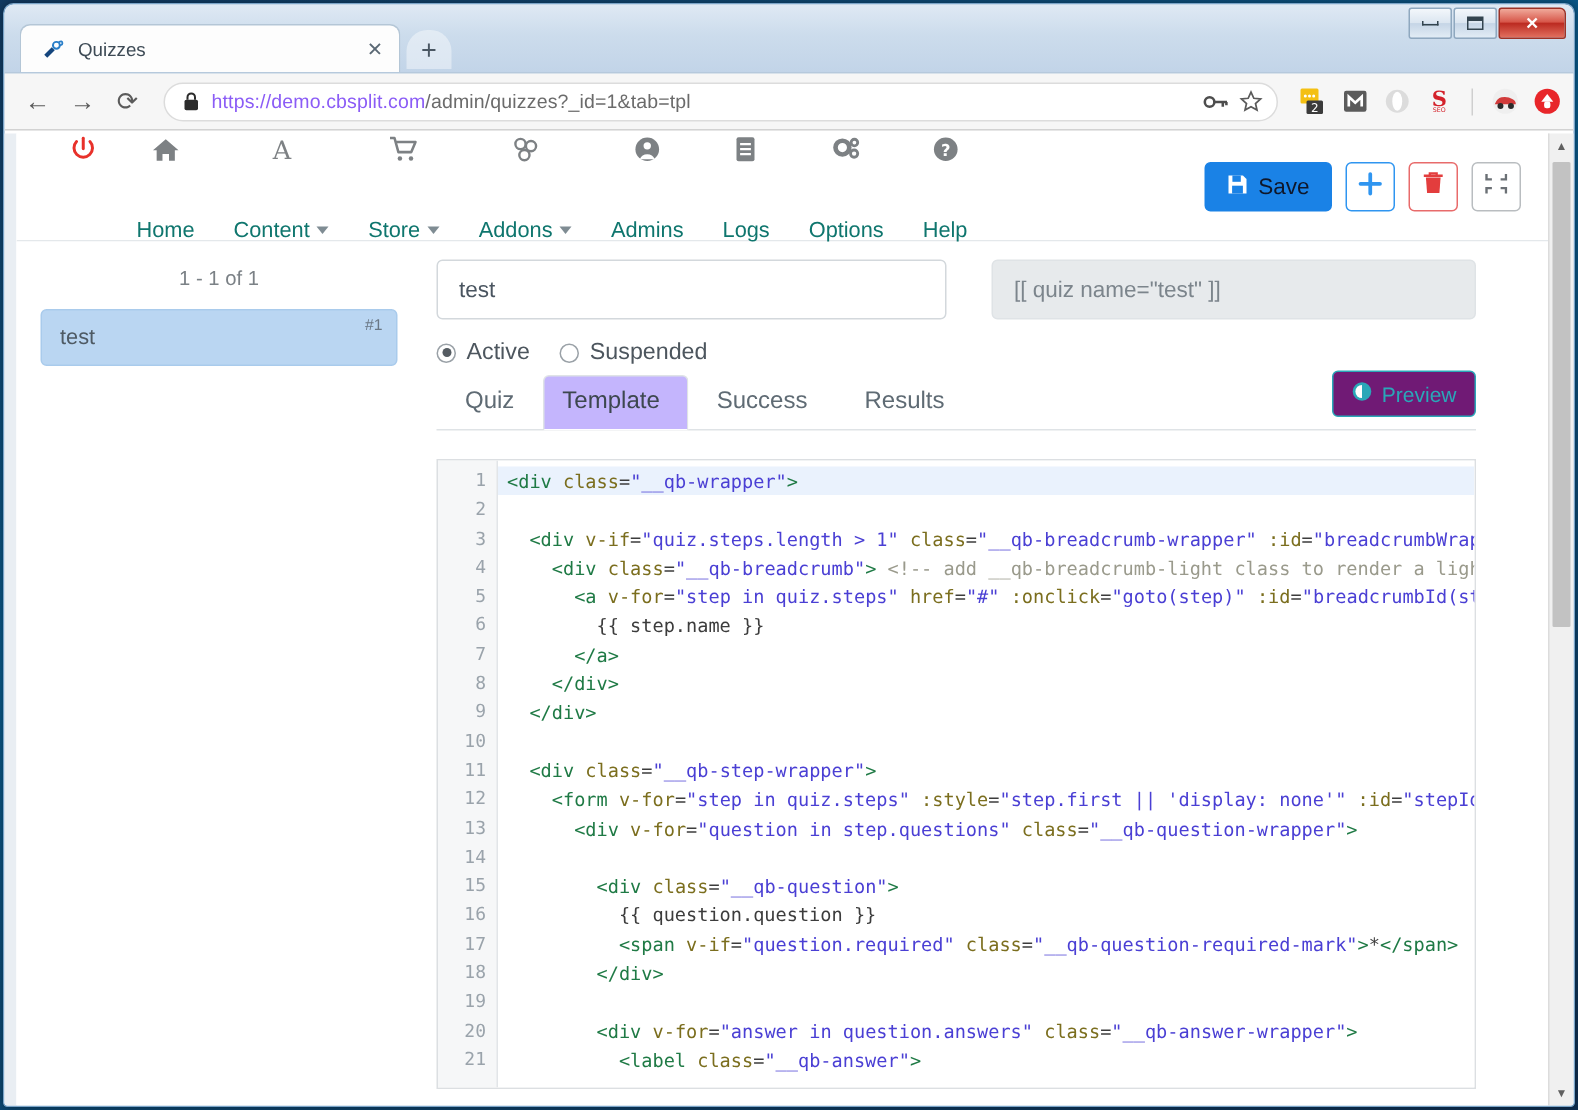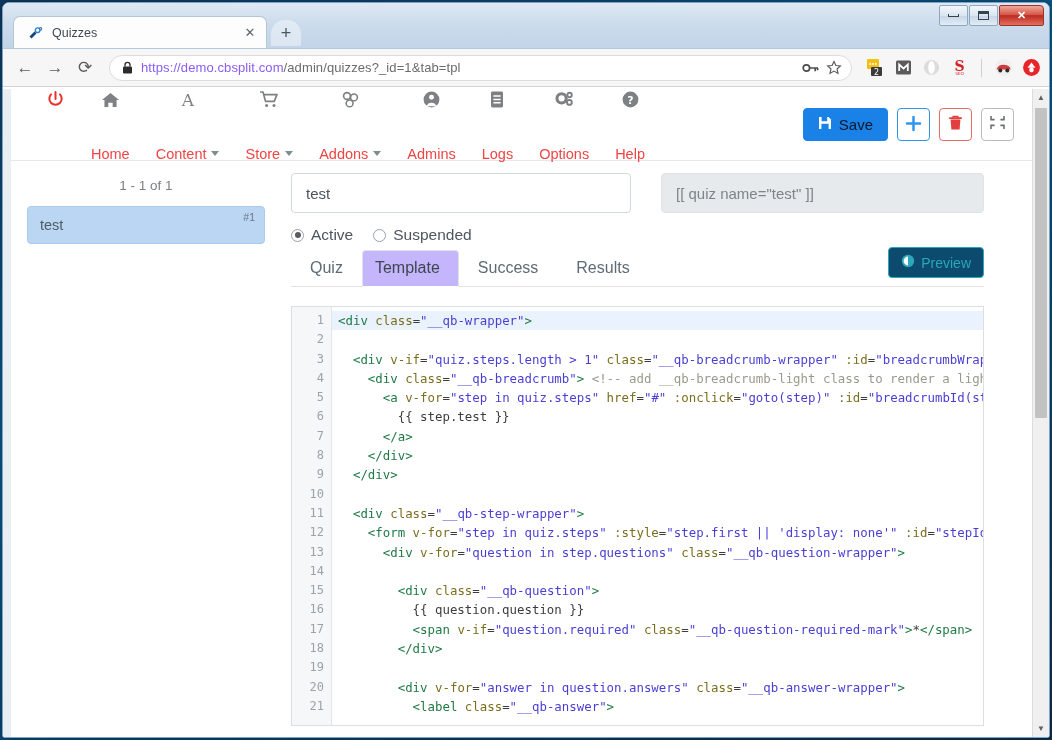--- a/index.html
+++ b/index.html
@@ -165,21 +165,21 @@
     padding: 0 13px;
     text-decoration: none;
     min-width: 40px;
   }
   .nav-item .nav-glyph {
     height: 24px; display: flex; align-items: center; justify-content: center;
     color: #7d8184; font-size: 19px; margin-bottom: 3px;
   }
   .nav-item.power .nav-glyph { color: #e8312a; font-size: 21px; }
   .nav-item .nav-label {
-    font-size: 14.5px; color: #ef4444; white-space: nowrap;
+    font-size: 14.5px; color: #0f766e; white-space: nowrap;
     display: flex; align-items: center; gap: 5px; margin-top: 31px;
   }
   .caret-down {
     width: 0; height: 0;
     border-left: 4px solid transparent;
     border-right: 4px solid transparent;
     border-top: 5px solid #7f8c93;
     display: inline-block;
   }
   #nav-actions { margin-left: auto; display: flex; align-items: center; gap: 9px; }
@@ -284,21 +284,21 @@
     background: #c4b5fd;
     border-color: #dfe3e6;
     border-bottom-color: #fff;
     color: #3d474f;
     padding-left: 12px;
   }
   #preview-button {
     position: absolute; right: 0; bottom: 8px;
     height: 31px; padding: 0 12px;
     border: 1px solid #2aa7b8; border-radius: 4px;
-    background: #0c4a6e; color: #2aa7b8;
+    background: #701a75; color: #2aa7b8;
     display: flex; align-items: center; gap: 6px;
     font-size: 14px; cursor: pointer; font-family: inherit;
   }
 
   
   #editor {
     margin-top: 19px;
     border: 1px solid #dcdfe2;
     background: #fff;
     height: 420px;
@@ -686,21 +686,21 @@
                   <div class="ln">19</div>
                   <div class="ln">20</div>
                   <div class="ln">21</div>
                 </div>
               <div id="code-pane">
                   <div class="cl active"><span class="t-tag">&lt;div </span><span class="t-attr">class</span><span class="t-pln">=</span><span class="t-str">"__qb-wrapper"</span><span class="t-tag">&gt;</span></div>
                   <div class="cl">&nbsp;</div>
                   <div class="cl"><span class="t-pln">  </span><span class="t-tag">&lt;div </span><span class="t-attr">v-if</span><span class="t-pln">=</span><span class="t-str">"quiz.steps.length &gt; 1"</span><span class="t-pln"> </span><span class="t-attr">class</span><span class="t-pln">=</span><span class="t-str">"__qb-breadcrumb-wrapper"</span><span class="t-pln"> </span><span class="t-attr">:id</span><span class="t-pln">=</span><span class="t-str">"breadcrumbWrapperId(qu</span></div>
                   <div class="cl"><span class="t-pln">    </span><span class="t-tag">&lt;div </span><span class="t-attr">class</span><span class="t-pln">=</span><span class="t-str">"__qb-breadcrumb"</span><span class="t-tag">&gt;</span><span class="t-cmt"> &lt;!-- add __qb-breadcrumb-light class to render a light bread</span></div>
                   <div class="cl"><span class="t-pln">      </span><span class="t-tag">&lt;a </span><span class="t-attr">v-for</span><span class="t-pln">=</span><span class="t-str">"step in quiz.steps"</span><span class="t-pln"> </span><span class="t-attr">href</span><span class="t-pln">=</span><span class="t-str">"#"</span><span class="t-pln"> </span><span class="t-attr">:onclick</span><span class="t-pln">=</span><span class="t-str">"goto(step)"</span><span class="t-pln"> </span><span class="t-attr">:id</span><span class="t-pln">=</span><span class="t-str">"breadcrumbId(step)"</span></div>
-                  <div class="cl"><span class="t-pln">        {{ step.test }}</span></div>
+                  <div class="cl"><span class="t-pln">        {{ step.name }}</span></div>
                   <div class="cl"><span class="t-pln">      </span><span class="t-tag">&lt;/a&gt;</span></div>
                   <div class="cl"><span class="t-pln">    </span><span class="t-tag">&lt;/div&gt;</span></div>
                   <div class="cl"><span class="t-pln">  </span><span class="t-tag">&lt;/div&gt;</span></div>
                   <div class="cl">&nbsp;</div>
                   <div class="cl"><span class="t-pln">  </span><span class="t-tag">&lt;div </span><span class="t-attr">class</span><span class="t-pln">=</span><span class="t-str">"__qb-step-wrapper"</span><span class="t-tag">&gt;</span></div>
                   <div class="cl"><span class="t-pln">    </span><span class="t-tag">&lt;form </span><span class="t-attr">v-for</span><span class="t-pln">=</span><span class="t-str">"step in quiz.steps"</span><span class="t-pln"> </span><span class="t-attr">:style</span><span class="t-pln">=</span><span class="t-str">"step.first || 'display: none'"</span><span class="t-pln"> </span><span class="t-attr">:id</span><span class="t-pln">=</span><span class="t-str">"stepId(step)"</span></div>
                   <div class="cl"><span class="t-pln">      </span><span class="t-tag">&lt;div </span><span class="t-attr">v-for</span><span class="t-pln">=</span><span class="t-str">"question in step.questions"</span><span class="t-pln"> </span><span class="t-attr">class</span><span class="t-pln">=</span><span class="t-str">"__qb-question-wrapper"</span><span class="t-tag">&gt;</span></div>
                   <div class="cl">&nbsp;</div>
                   <div class="cl"><span class="t-pln">        </span><span class="t-tag">&lt;div </span><span class="t-attr">class</span><span class="t-pln">=</span><span class="t-str">"__qb-question"</span><span class="t-tag">&gt;</span></div>
                   <div class="cl"><span class="t-pln">          {{ question.question }}</span></div>

